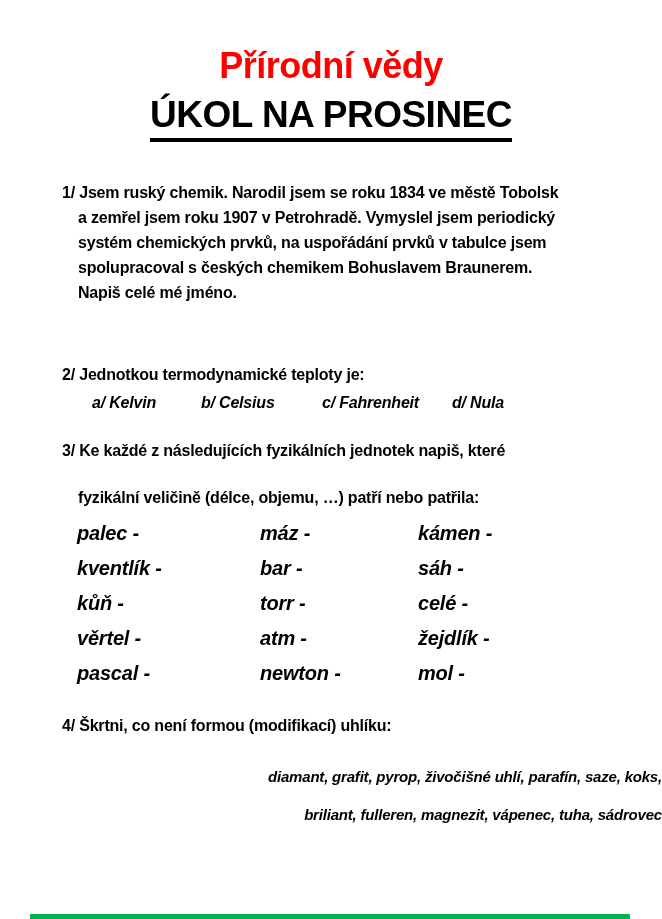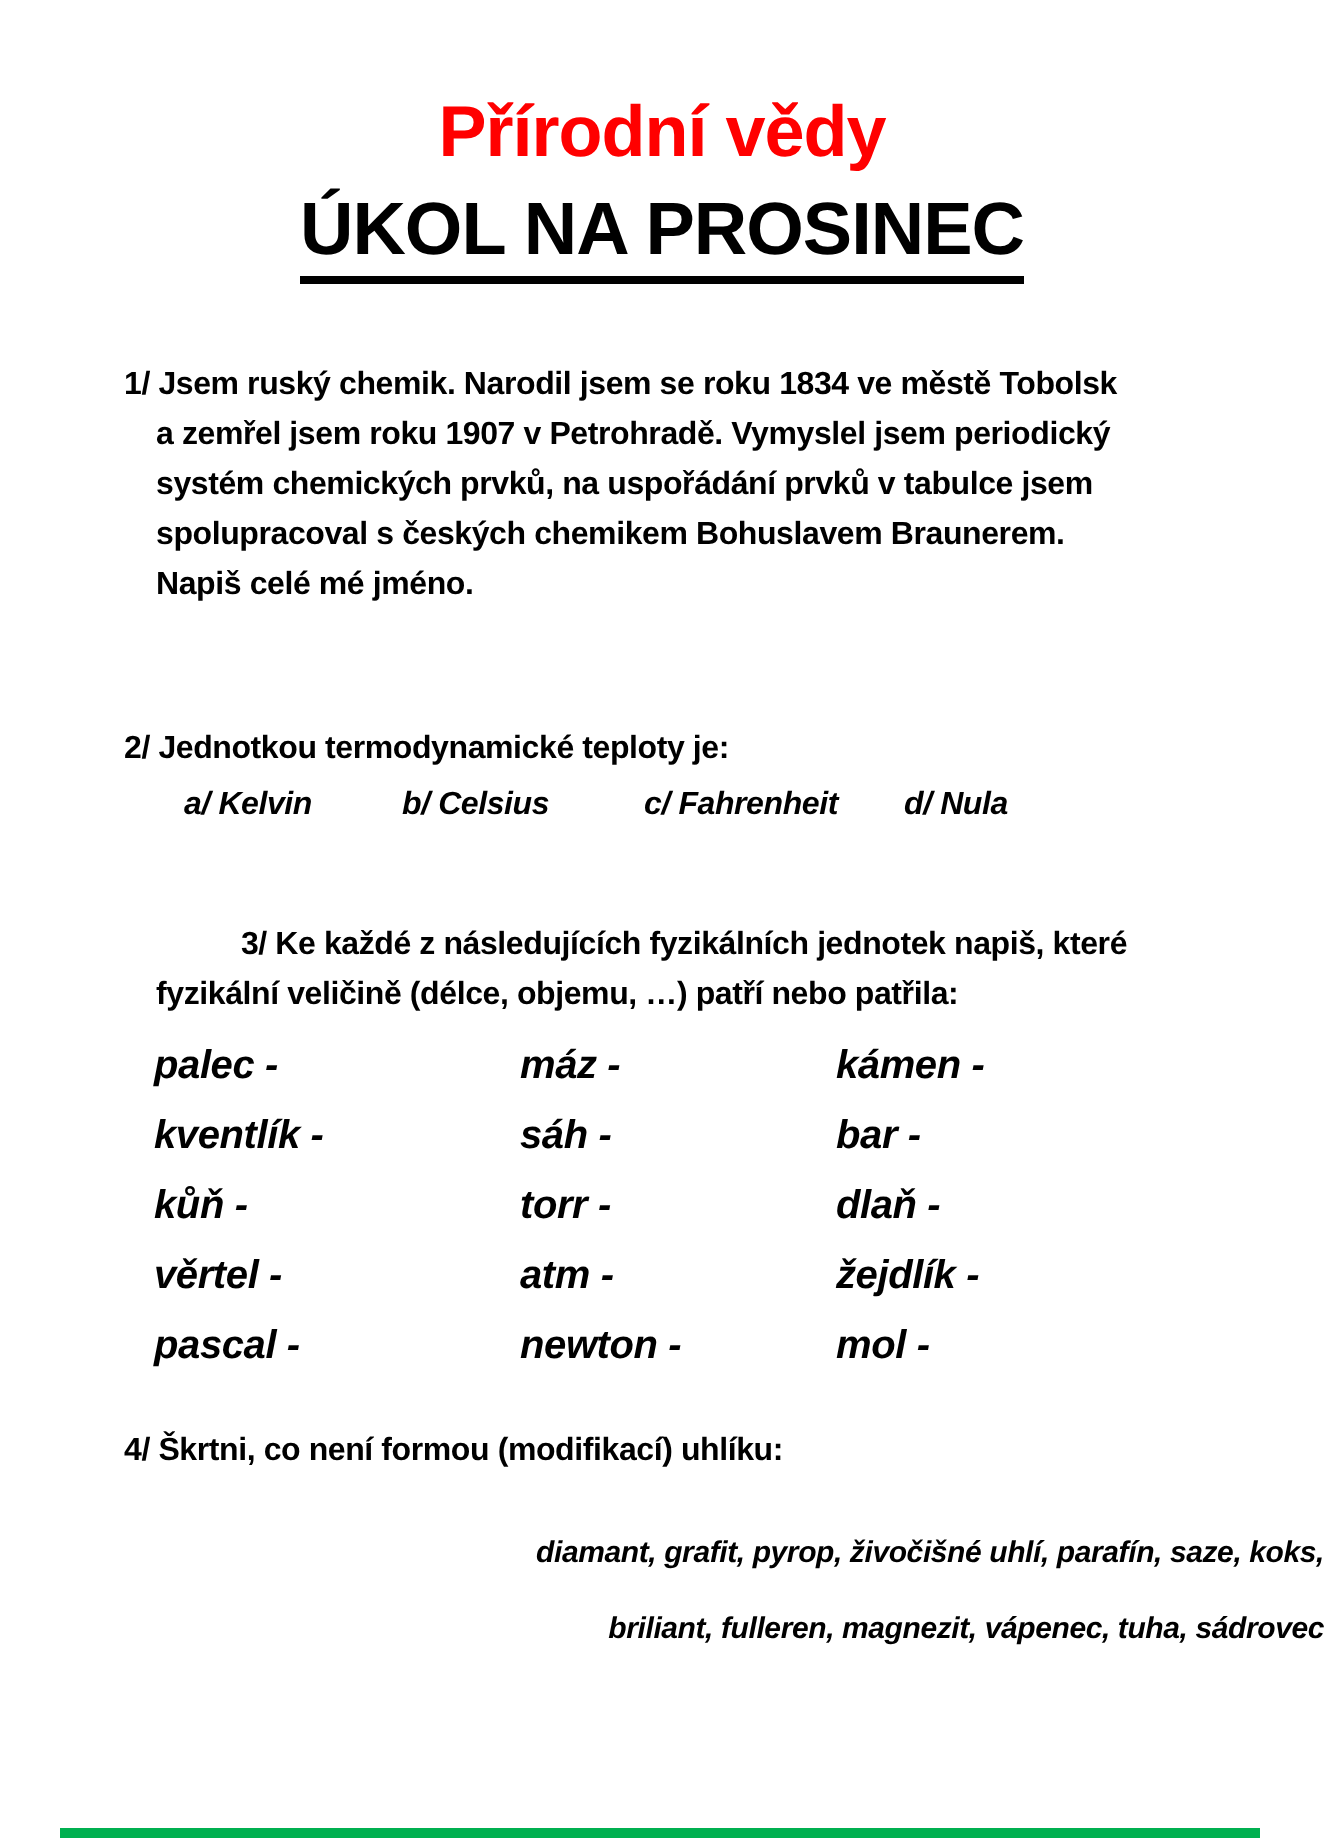--- a/index.html
+++ b/index.html
@@ -80,24 +80,23 @@
     font-style: italic;
     font-size: 16px;
     letter-spacing: -0.2px;
   }
   .opt-a { left: 92px; }
   .opt-b { left: 201px; }
   .opt-c { left: 322px; }
   .opt-d { left: 452px; text-align: center; }
   .q3l1 {
     position: absolute;
-    top: 450px;
+    top: 428px;
     left: 62px;
     width: 560px;
-    text-align: center;
   }
   .q3l2 {
     position: absolute;
     top: 475px;
     left: 78px;
     width: 560px;
   }
   .units {
     position: absolute;
     top: 512px;
@@ -162,25 +161,25 @@
   </div>
 
   <div class="q3l1 qtext">3/ Ke každé z následujících fyzikálních jednotek napiš, které</div>
   <div class="q3l2 qtext">fyzikální veličině (délce, objemu, …) patří nebo patřila:</div>
 
   <div class="units">
     <span>palec -</span>
     <span>máz -</span>
     <span>kámen -</span>
     <span>kventlík -</span>
+    <span>bar -</span>
     <span>sáh -</span>
-    <span>bar -</span>
     <span>kůň -</span>
     <span>torr -</span>
-    <span>dlaň -</span>
+    <span>celé -</span>
     <span>věrtel -</span>
     <span>atm -</span>
     <span>žejdlík -</span>
     <span>pascal -</span>
     <span>newton -</span>
     <span>mol -</span>
   </div>
 
   <div class="q4h qtext">4/ Škrtni, co není formou (modifikací) uhlíku:</div>
 

